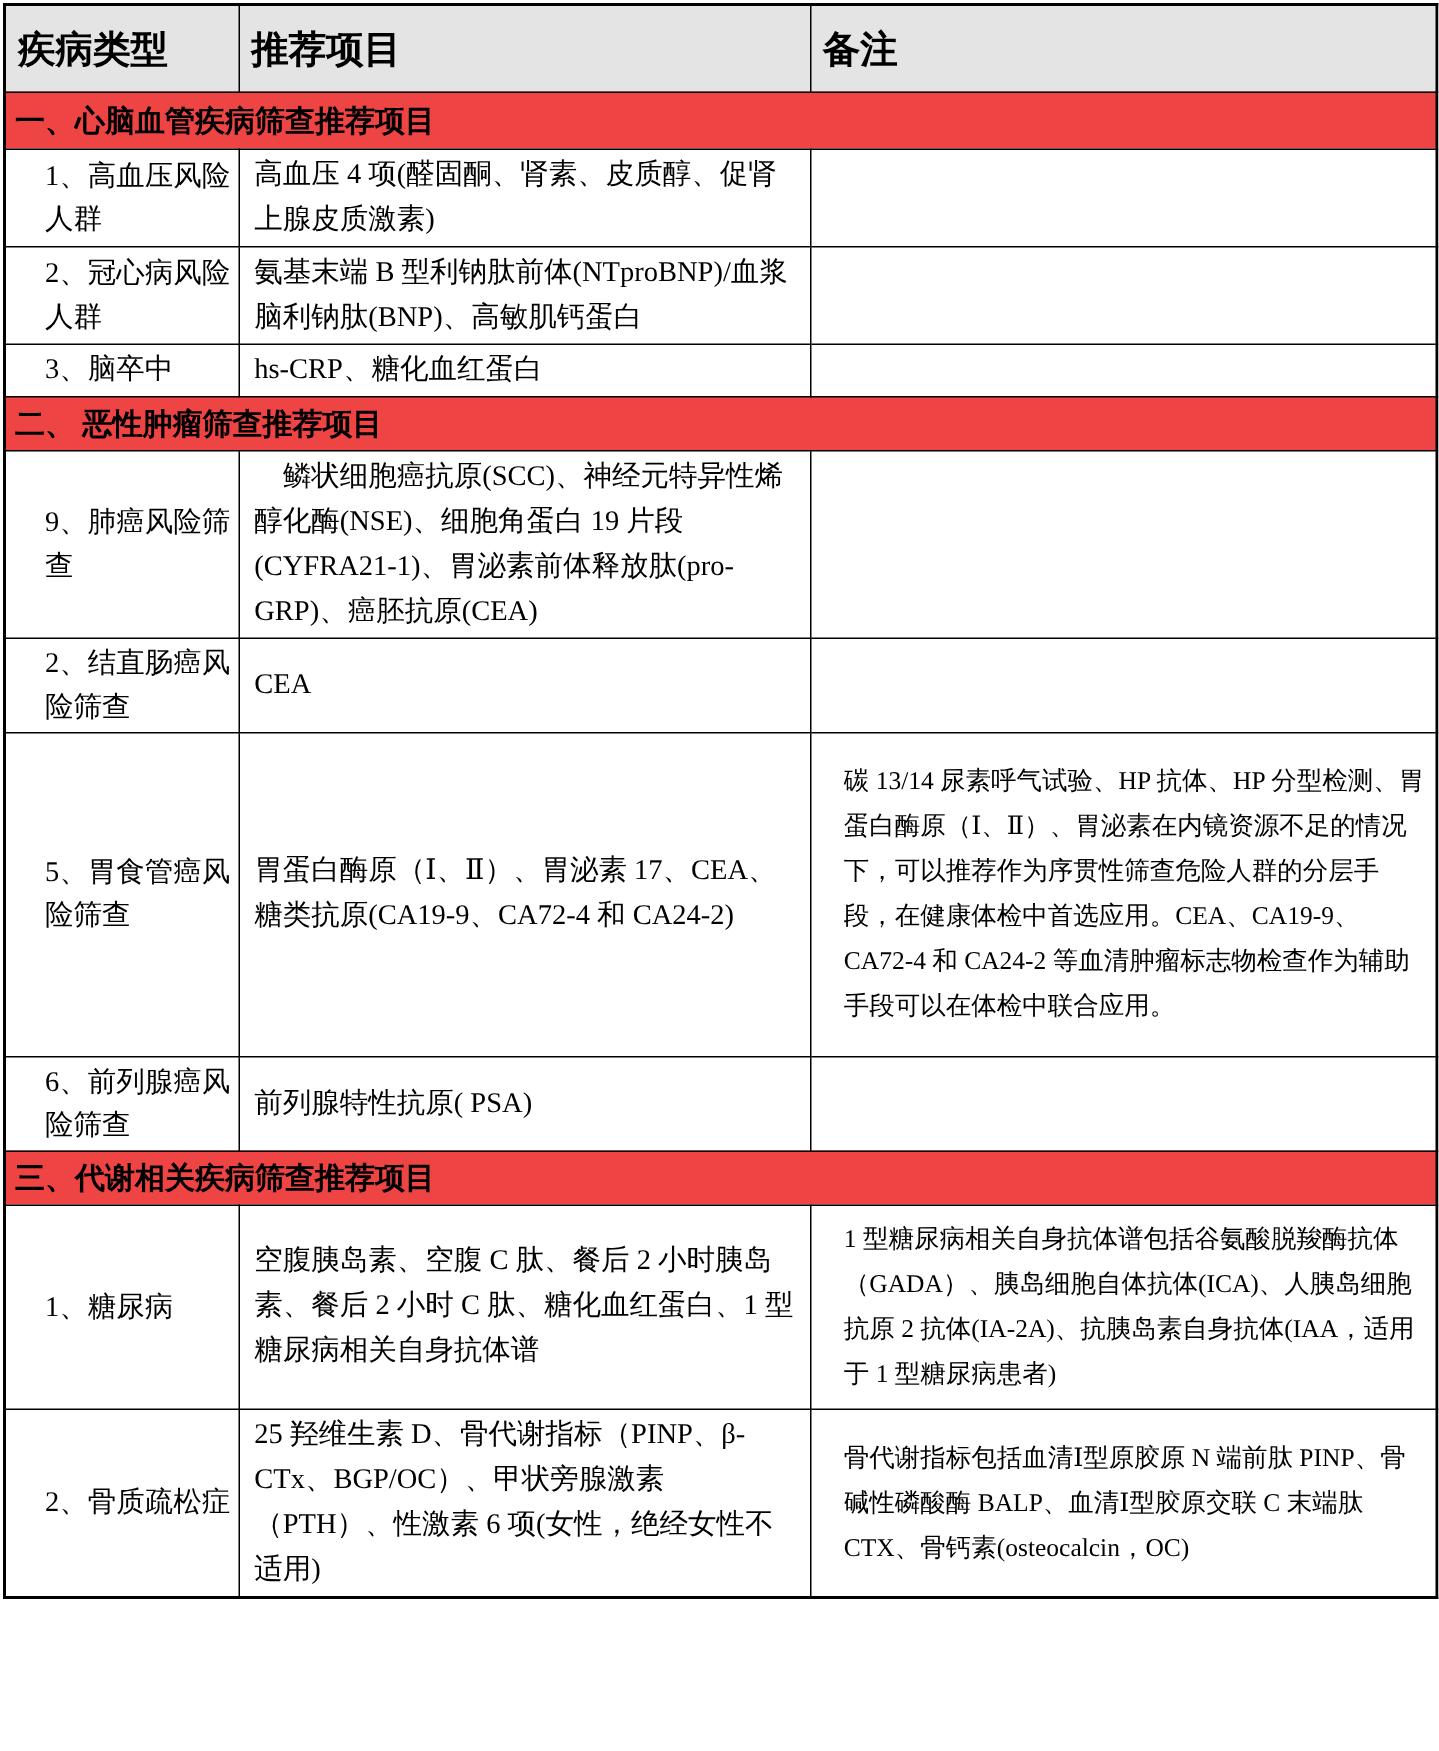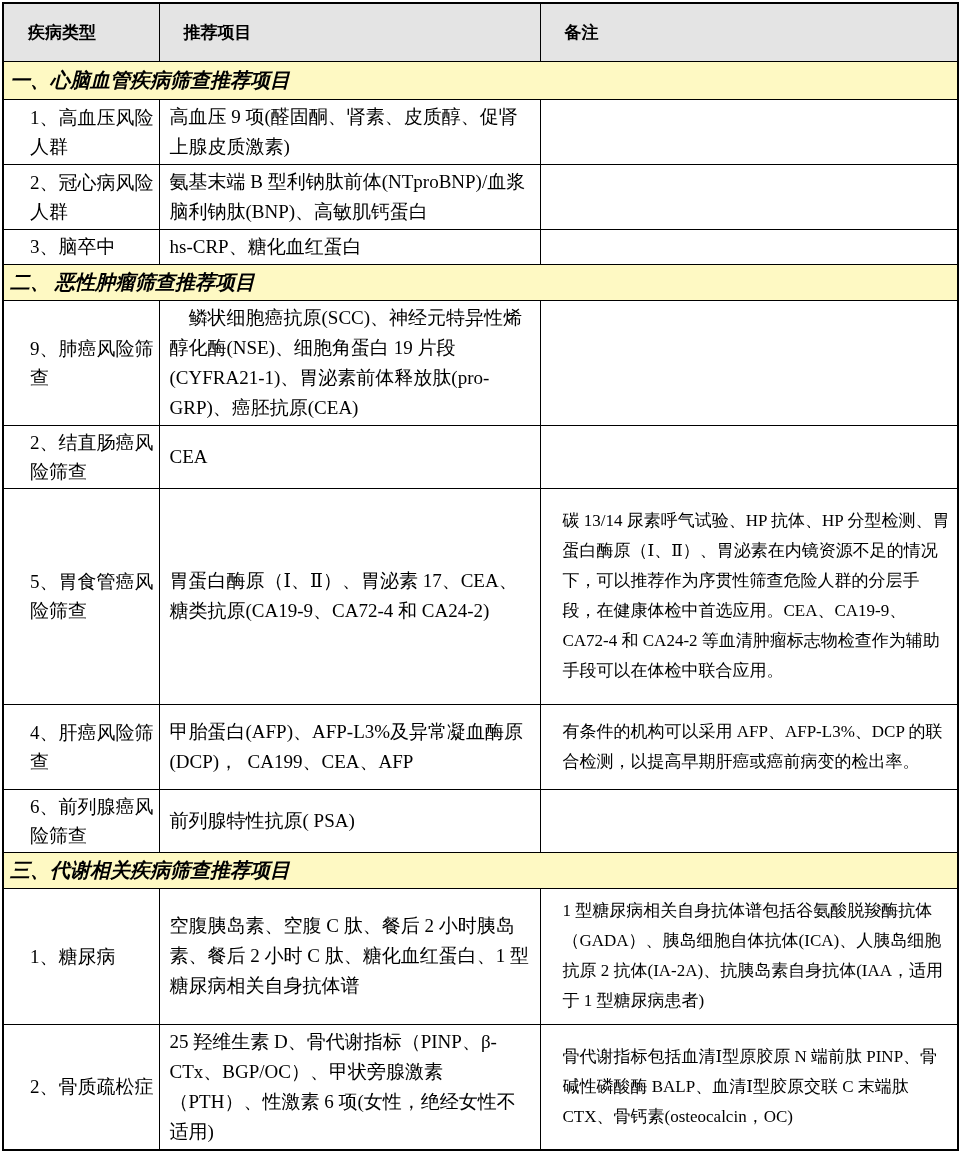--- a/index.html
+++ b/index.html
@@ -30,30 +30,29 @@
     border: 1px solid #000000;
     box-sizing: border-box;
     vertical-align: middle;
     overflow-wrap: break-word;
     word-break: break-word;
     white-space: pre-wrap;
   }
   table.screening th {
     background: #e4e4e4;
     font-weight: bold;
-    font-size: 17px;
+    font-size: 25px;
     text-align: left;
-    padding: 6px 24px;
+    padding: 6px 8px;
   }
   td.section {
     font-weight: bold;
     font-size: 20px;
     padding: 3px 6px;
-    background: #fef9c3;
-    font-style: italic;
+    background: #ef4444;
   }
   td.type {
     font-size: 19px;
     line-height: 29px;
     padding: 2px 4px 2px 26px;
   }
   td.items {
     font-size: 19px;
     line-height: 30px;
     padding: 2px 6px 2px 10px;
@@ -80,21 +79,21 @@
       <th>疾病类型</th>
       <th>推荐项目</th>
       <th>备注</th>
     </tr>
 
     <tr style="height:38px;">
       <td class="section" colspan="3">一、心脑血管疾病筛查推荐项目</td>
     </tr>
     <tr style="height:60px;">
       <td class="type">1、高血压风险人群</td>
-      <td class="items">高血压 9 项(醛固酮、肾素、皮质醇、促肾上腺皮质激素)</td>
+      <td class="items">高血压 4 项(醛固酮、肾素、皮质醇、促肾上腺皮质激素)</td>
       <td class="note"></td>
     </tr>
     <tr style="height:58px;">
       <td class="type">2、冠心病风险人群</td>
       <td class="items">氨基末端 B 型利钠肽前体(NTproBNP)/血浆脑利钠肽(BNP)、高敏肌钙蛋白</td>
       <td class="note"></td>
     </tr>
     <tr style="height:33px;">
       <td class="type">3、脑卒中</td>
       <td class="items">hs-CRP、糖化血红蛋白</td>
@@ -112,25 +111,20 @@
     <tr style="height:58px;">
       <td class="type">2、结直肠癌风险筛查</td>
       <td class="items">CEA</td>
       <td class="note"></td>
     </tr>
     <tr style="height:216px;">
       <td class="type">5、胃食管癌风险筛查</td>
       <td class="items">胃蛋白酶原（Ⅰ、Ⅱ）、胃泌素 17、CEA、糖类抗原(CA19-9、CA72-4 和 CA24-2)</td>
       <td class="note">碳 13/14 尿素呼气试验、HP 抗体、HP 分型检测、胃蛋白酶原（Ⅰ、Ⅱ）、胃泌素在内镜资源不足的情况下，可以推荐作为序贯性筛查危险人群的分层手段，在健康体检中首选应用。CEA、CA19-9、CA72-4 和 CA24-2 等血清肿瘤标志物检查作为辅助手段可以在体检中联合应用。</td>
     </tr>
-    <tr style="height:85px;">
-      <td class="type">4、肝癌风险筛查</td>
-      <td class="items">甲胎蛋白(AFP)、AFP-L3%及异常凝血酶原(DCP)，  CA199、CEA、AFP</td>
-      <td class="note">有条件的机构可以采用 AFP、AFP-L3%、DCP 的联合检测，以提高早期肝癌或癌前病变的检出率。</td>
-    </tr>
     <tr style="height:58px;">
       <td class="type">6、前列腺癌风险筛查</td>
       <td class="items">前列腺特性抗原( PSA)</td>
       <td class="note"></td>
     </tr>
 
     <tr style="height:36px;">
       <td class="section" colspan="3">三、代谢相关疾病筛查推荐项目</td>
     </tr>
     <tr style="height:136px;">

